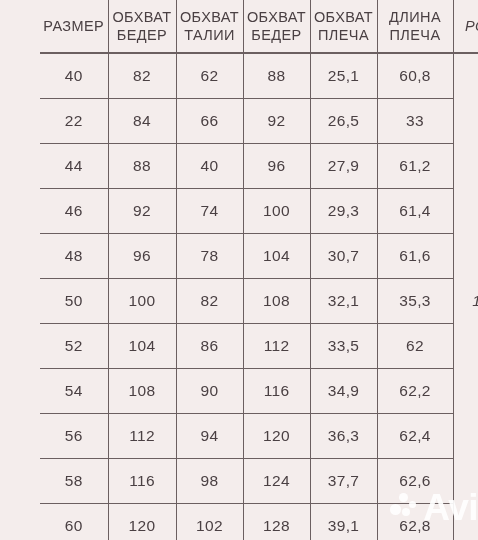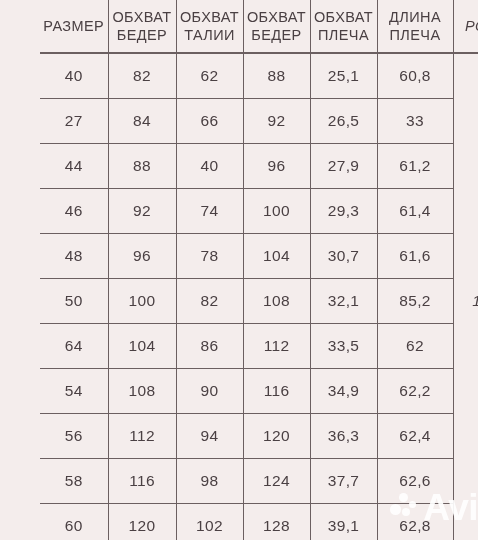--- a/index.html
+++ b/index.html
@@ -153,21 +153,21 @@
         <tr>
           <td>40</td>
           <td>82</td>
           <td>62</td>
           <td>88</td>
           <td>25,1</td>
           <td>60,8</td>
           <td class="height-cell last-col" rowspan="11">170</td>
         </tr>
         <tr>
-          <td>27</td>
+          <td>22</td>
           <td>84</td>
           <td>66</td>
           <td>92</td>
           <td>26,5</td>
           <td>33</td>
         </tr>
         <tr>
           <td>44</td>
           <td>88</td>
           <td>40</td>
@@ -190,24 +190,24 @@
           <td>104</td>
           <td>30,7</td>
           <td>61,6</td>
         </tr>
         <tr>
           <td>50</td>
           <td>100</td>
           <td>82</td>
           <td>108</td>
           <td>32,1</td>
-          <td>85,2</td>
-        </tr>
-        <tr>
-          <td>64</td>
+          <td>35,3</td>
+        </tr>
+        <tr>
+          <td>52</td>
           <td>104</td>
           <td>86</td>
           <td>112</td>
           <td>33,5</td>
           <td>62</td>
         </tr>
         <tr>
           <td>54</td>
           <td>108</td>
           <td>90</td>

